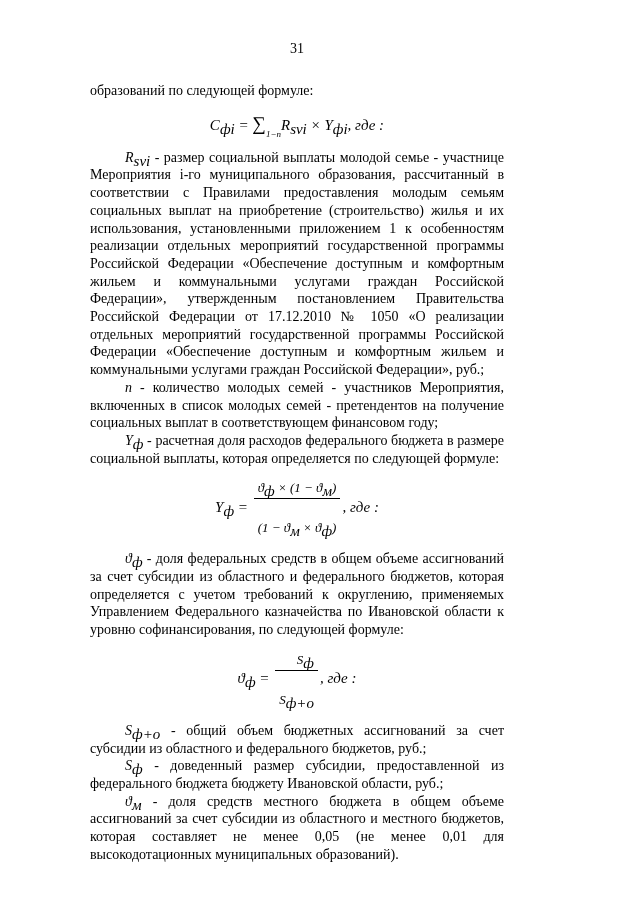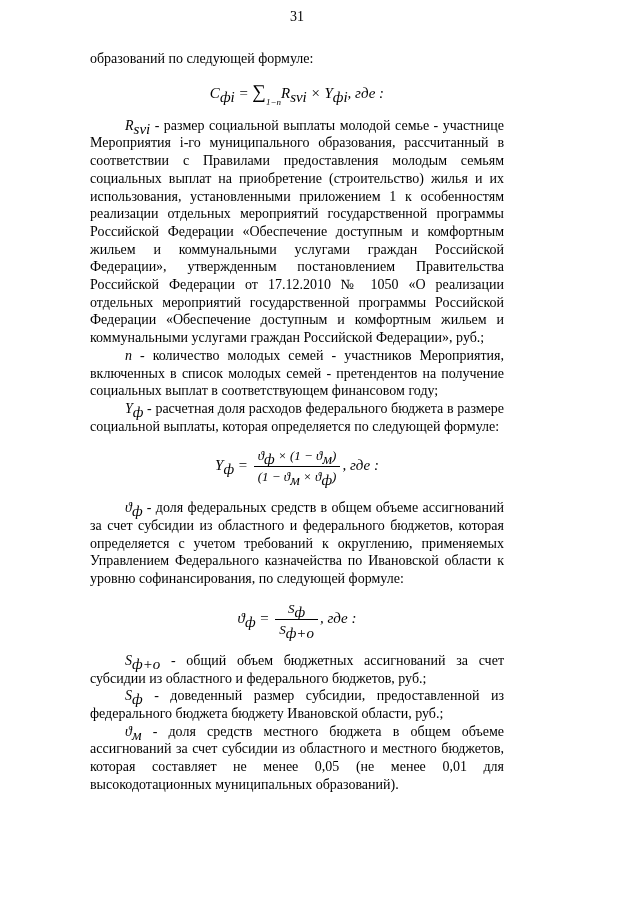--- a/index.html
+++ b/index.html
@@ -10,21 +10,21 @@
   body {
     width: 640px;
     height: 905px;
     font-family: "Liberation Serif", serif;
     color: #000000;
   }
   .page {
     box-sizing: border-box;
     width: 560px;
     height: 905px;
-    padding: 8px 56px 20px 90px;
+    padding: 40px 56px 20px 90px;
     overflow: hidden;
   }
   .page-number {
     text-align: center;
     font-size: 14px;
     line-height: 18px;
     margin-bottom: 24px;
   }
   p.para {
     margin: 0;
@@ -55,32 +55,33 @@
     font-size: 19px;
     font-style: normal;
   }
   sub.sigma-sub {
     font-size: 9px;
     vertical-align: -7px;
   }
   .frac {
     display: inline-block;
     vertical-align: middle;
-    text-align: center;
+    text-align: right;
     font-size: 13px;
     margin: 0 2px;
   }
   .frac .num {
     display: block;
     border-bottom: 1px solid #000;
     padding: 0 4px 2px 4px;
   }
   .frac .den {
     display: block;
     padding: 2px 4px 0 4px;
+    margin-top: 19px;
   }
 </style>
 </head>
 <body>
 
 <div class="page">
 
   <div class="page-number">31</div>
 
   <p class="para no-indent">образований по следующей формуле:</p>

